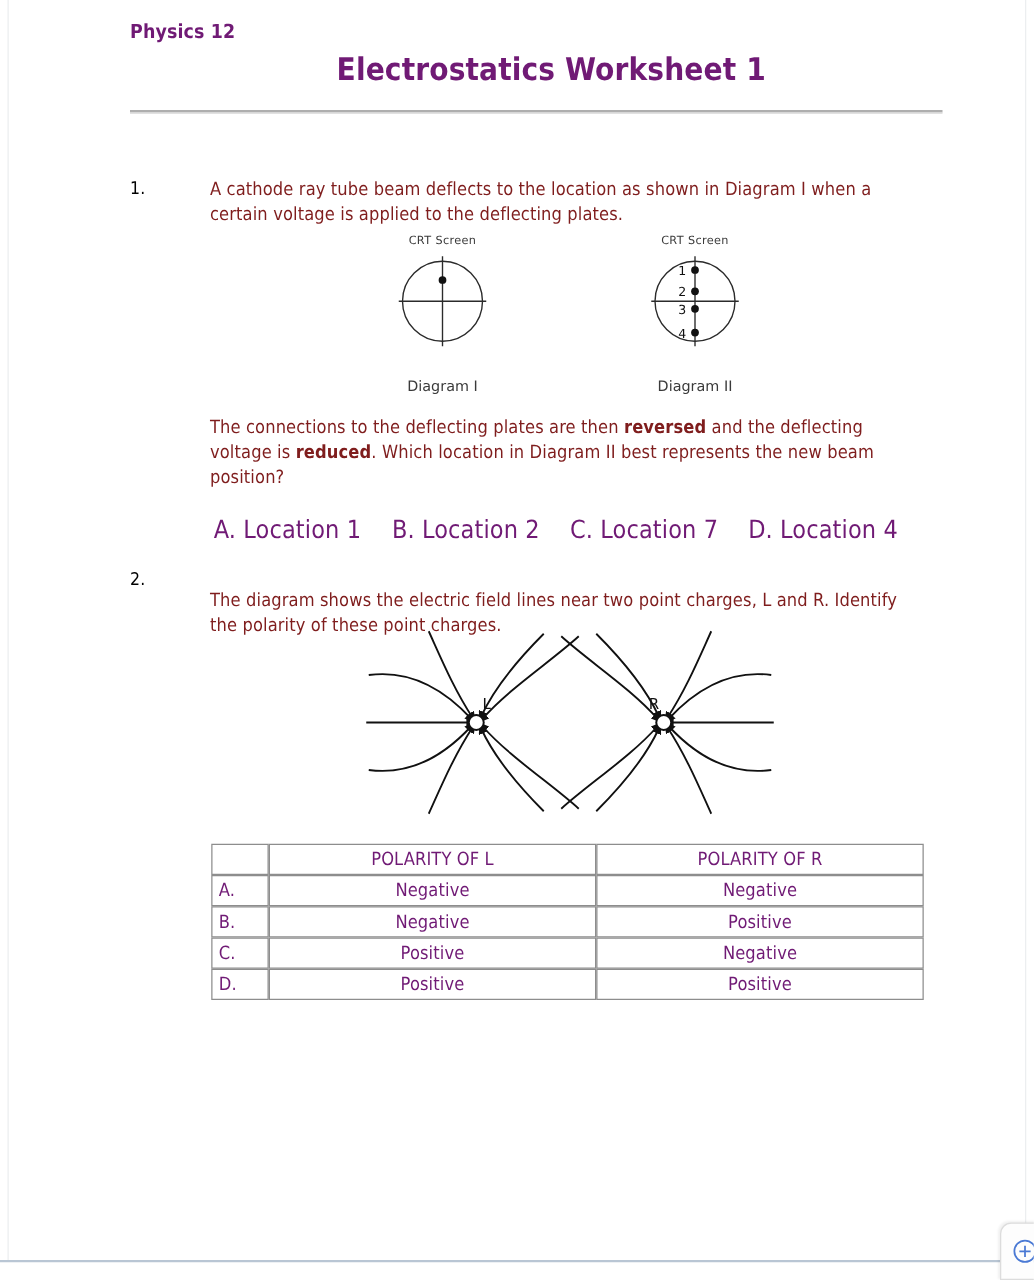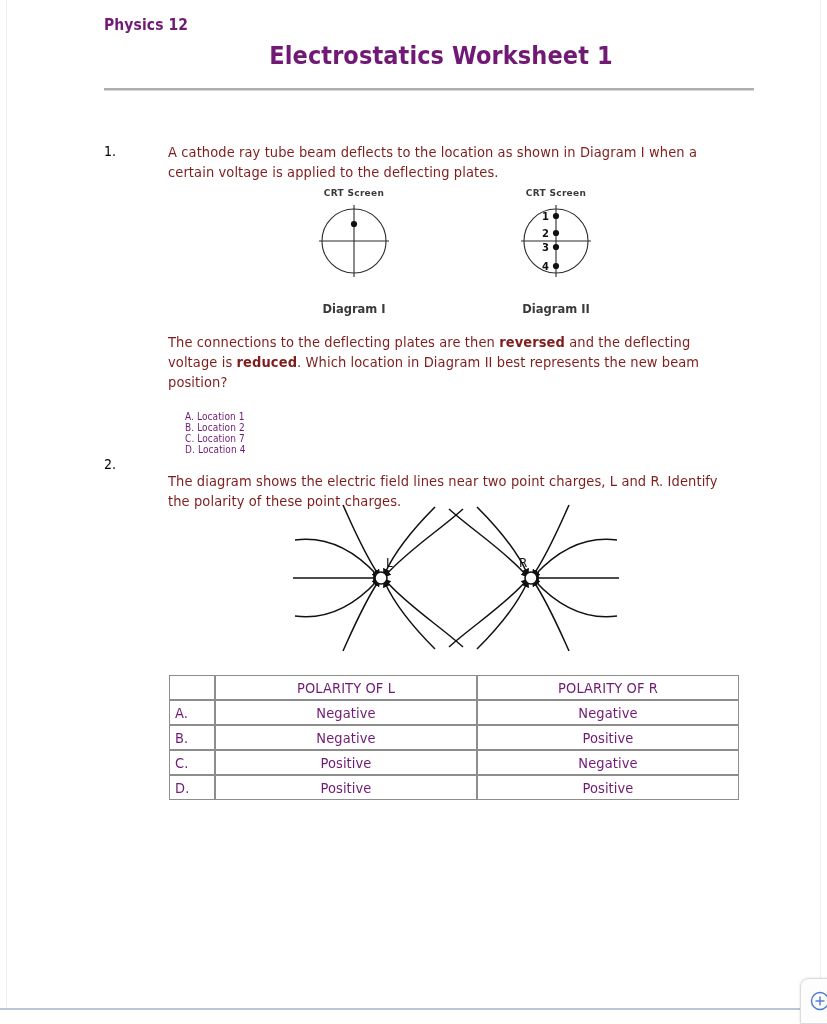--- a/index.html
+++ b/index.html
@@ -92,34 +92,33 @@
   }
   .q-text b { font-weight: bold; }
 
   #q1-number { left: 97px; top: 143px; }
   #q1-stem  { left: 161px; top: 142px; width: 572px; }
 
   #q1-followup { left: 161px; top: 332px; width: 572px; }
 
   #q1-options {
     position: absolute;
-    left: 178px;
+    left: 164px;
     top: 411px;
     width: 570px;
     display: flex;
-    font-size: 10px;
-    flex-direction: column;
+    font-size: 20px;
   }
   #q1-options .opt { width: 143px; }
 
   #q2-number { left: 97px; top: 456px; }
   #q2-stem  { left: 161px; top: 471px; width: 572px; }
 
   
-  .crt-wrap { position: absolute; font-weight: bold; }
+  .crt-wrap { position: absolute; }
   #crt-1 { left: 295px; top: 188px; width: 104px; }
   #crt-2 { left: 497px; top: 188px; width: 104px; }
 
   .crt-caption-top {
     text-align: center;
     font-family: "DejaVu Sans", sans-serif;
     font-size: 9px;
     color: #3a3a3a;
     letter-spacing: 0.3px;
     height: 14px;

